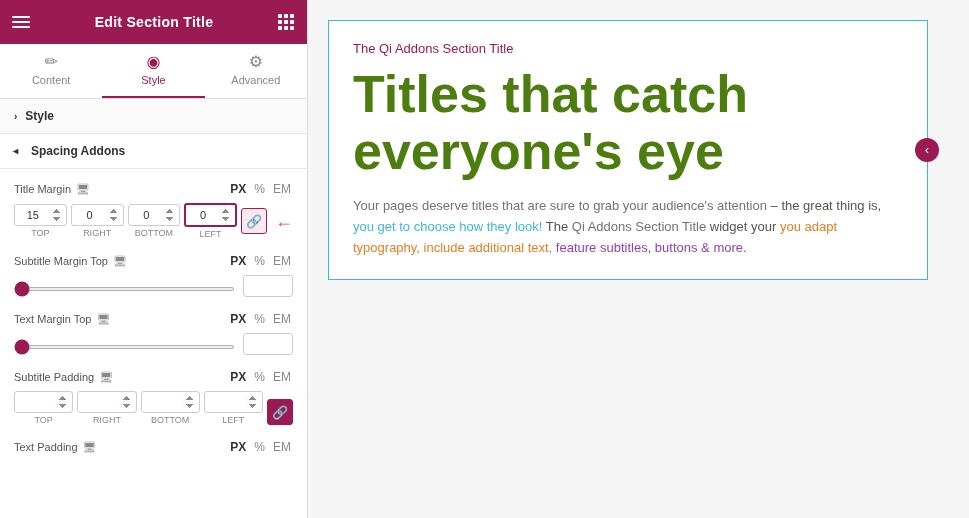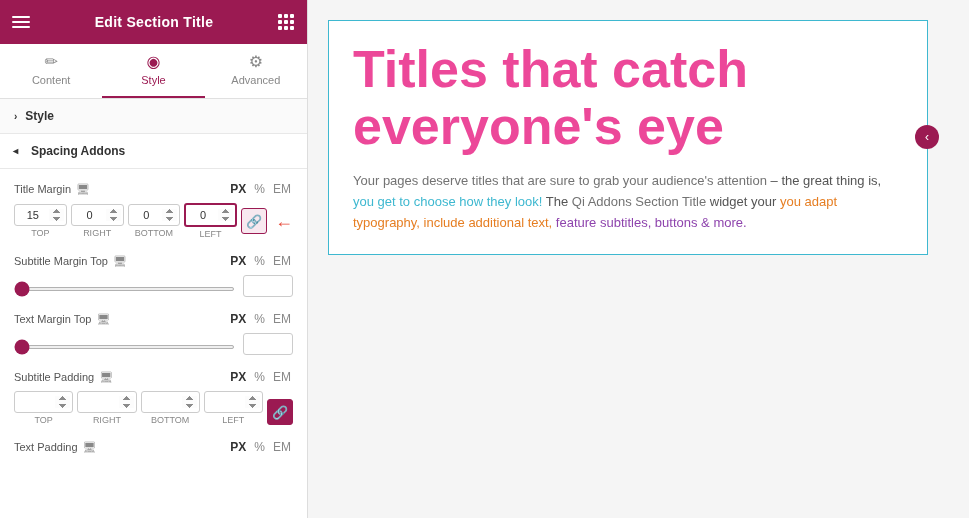--- a/index.html
+++ b/index.html
@@ -295,21 +295,21 @@
 
     .section-title-label {
       color: #9b1a52;
       font-size: 13px;
       margin-bottom: 10px;
     }
 
     .main-title {
       font-size: 52px;
       font-weight: 900;
-      color: #ec4899;
+      color: #4d7c0f;
       line-height: 1.1;
       margin-bottom: 16px;
     }
 
     .subtitle-text {
       font-size: 13px;
       line-height: 1.6;
       color: #555;
     }
     .subtitle-text .highlight-red { color: #737373; }
@@ -513,20 +513,21 @@
           <span>EM</span>
         </div>
       </div>
     </div>
 
   </div>
 </div>
 
 <div class="right-panel">
   <div class="content-box">
+    <div class="section-title-label">The Qi Addons Section Title</div>
     <div class="main-title">Titles that catch everyone's eye</div>
     <div class="subtitle-text">
       <span class="highlight-red">Your pages deserve titles that are sure to grab your audience's attention</span>
       <span> – the great thing is, </span>
       <span class="highlight-blue">you get to choose how they look!</span>
       <span> The </span>
       <span class="highlight-red">Qi Addons Section Title</span>
       <span> widget your </span>
       <span class="highlight-orange">you adapt typography, include additional text,</span>
       <span> </span>

